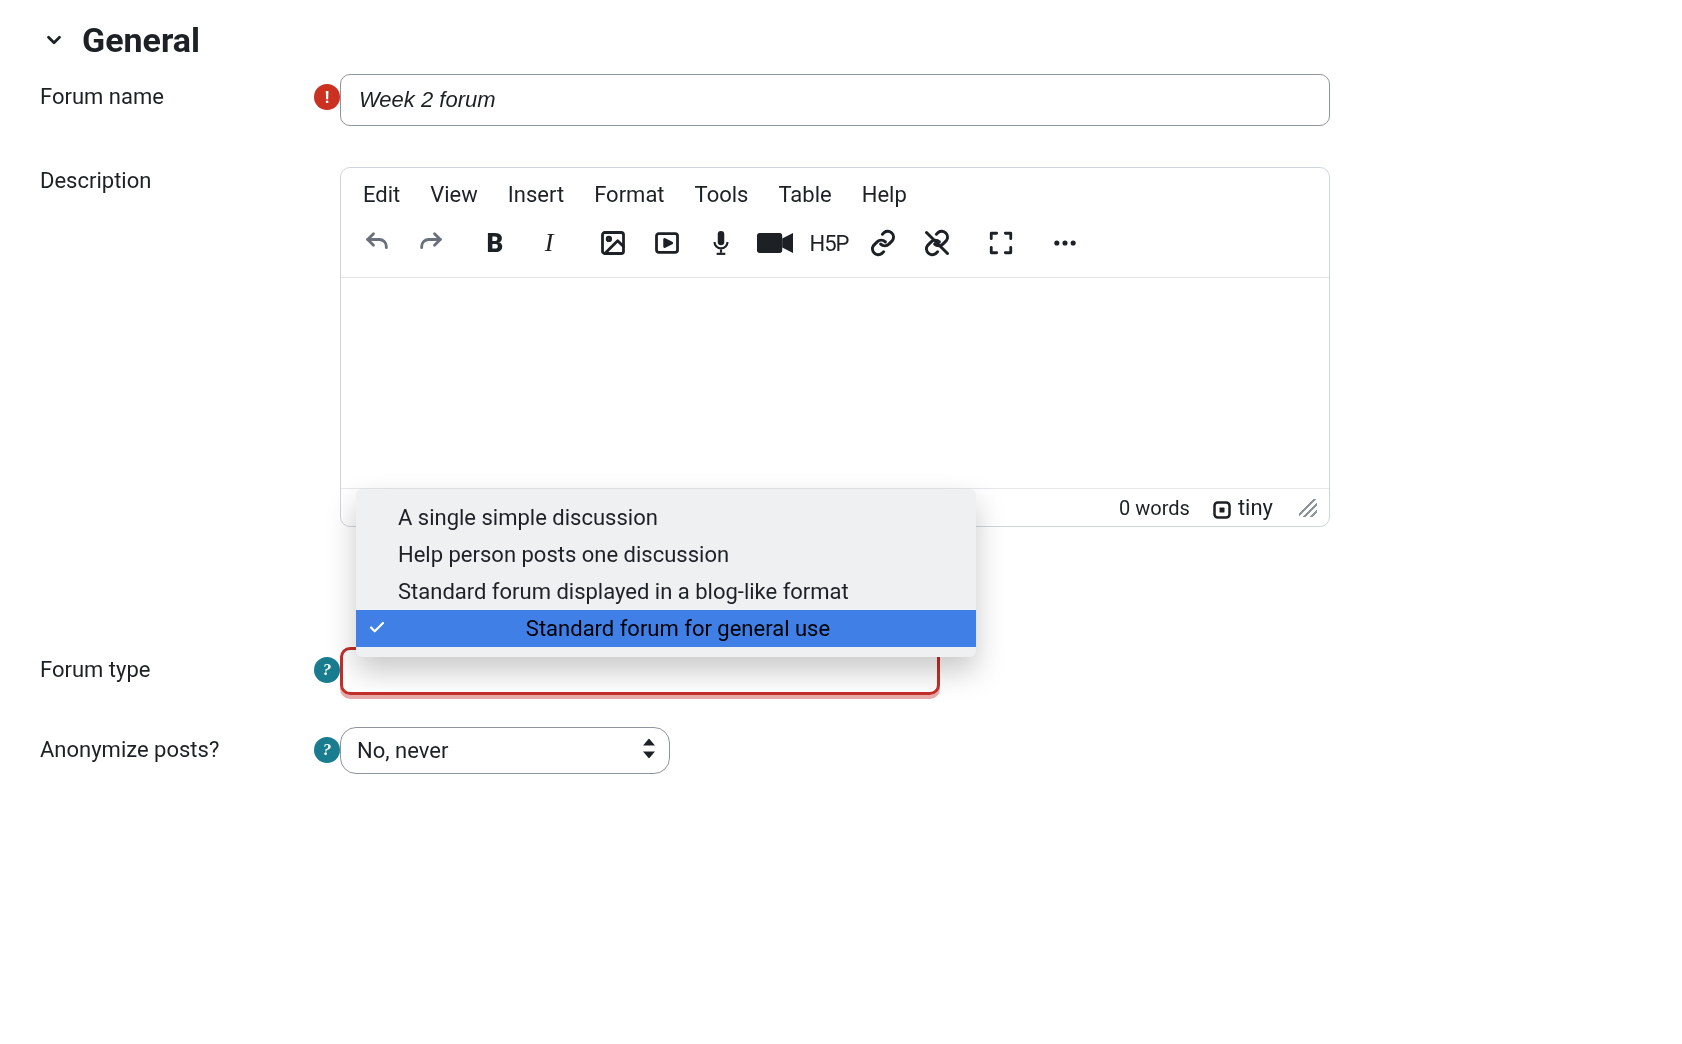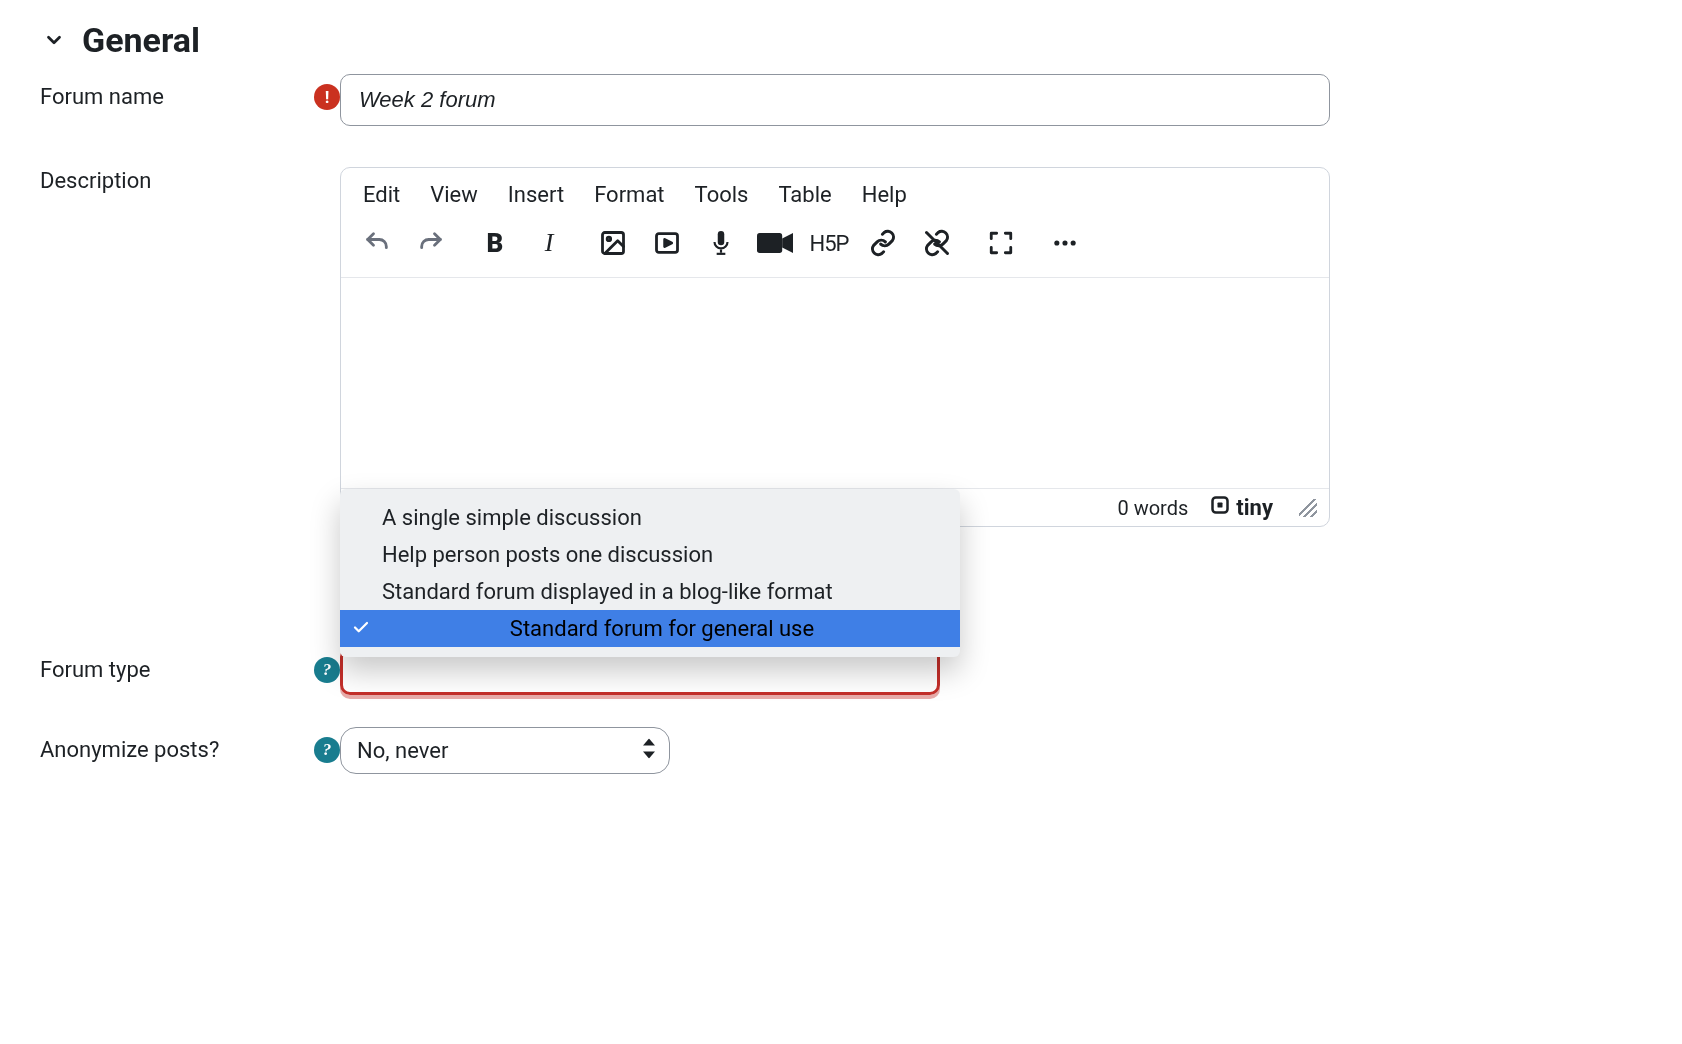--- a/index.html
+++ b/index.html
@@ -126,35 +126,35 @@
     display: flex;
     justify-content: flex-end;
     align-items: center;
     gap: 22px;
     padding: 6px 12px 6px 0;
     border-top: 1px solid #e5e7eb;
     font-size: 20px;
     color: #1d2125;
   }
   .tiny-logo {
-    display: flex; align-items: flex-start; gap: 6px;
-    font-weight: 700;
+    display: flex; align-items: flex-end; gap: 6px;
+    font-weight: 400;
     font-size: 22px;
   }
   .resize-handle {
     width: 18px; height: 18px;
     background:
       linear-gradient(135deg, transparent 0 40%, #8f959e 40% 48%, transparent 48% 60%, #8f959e 60% 68%, transparent 68% 80%, #8f959e 80% 88%, transparent 88%);
     margin-left: 4px;
   }
 
   
   .dropdown {
     position: absolute;
-    left: 0;
+    left: 16px;
     bottom: calc(100% - 10px);
     width: 620px;
     background: #eef0f2;
     border-radius: 6px;
     box-shadow: 0 14px 30px rgba(0,0,0,0.22);
     padding: 10px 0;
     z-index: 10;
   }
   .dropdown-item {
     padding: 6px 18px 6px 42px;

